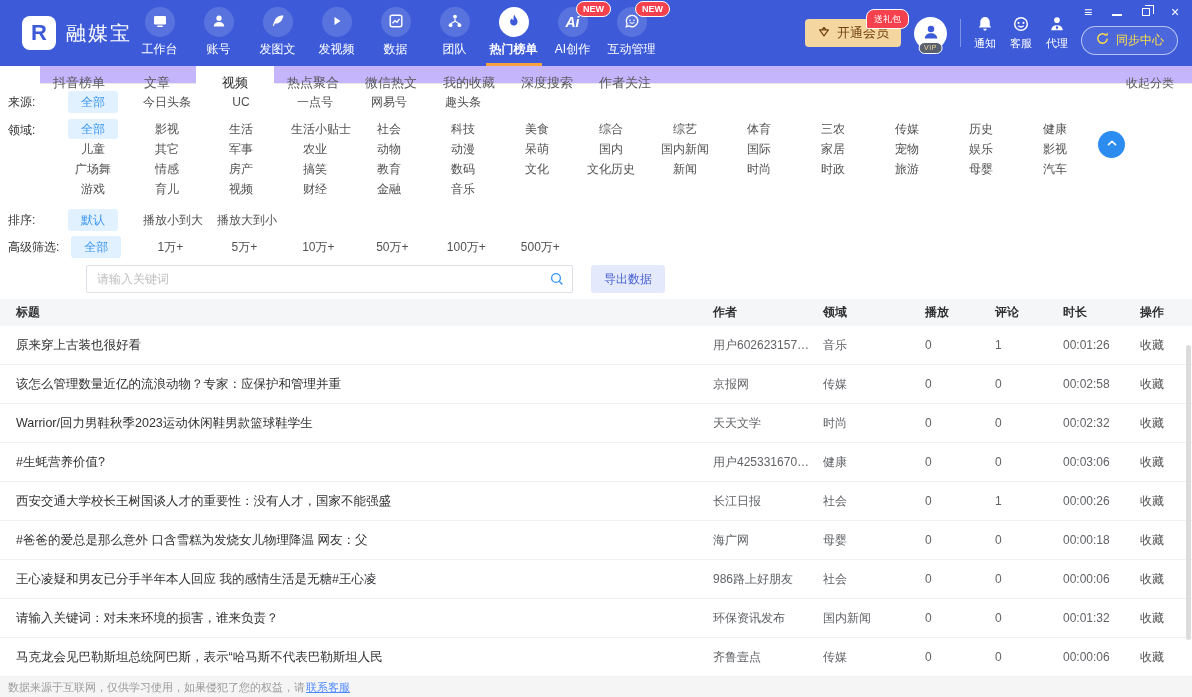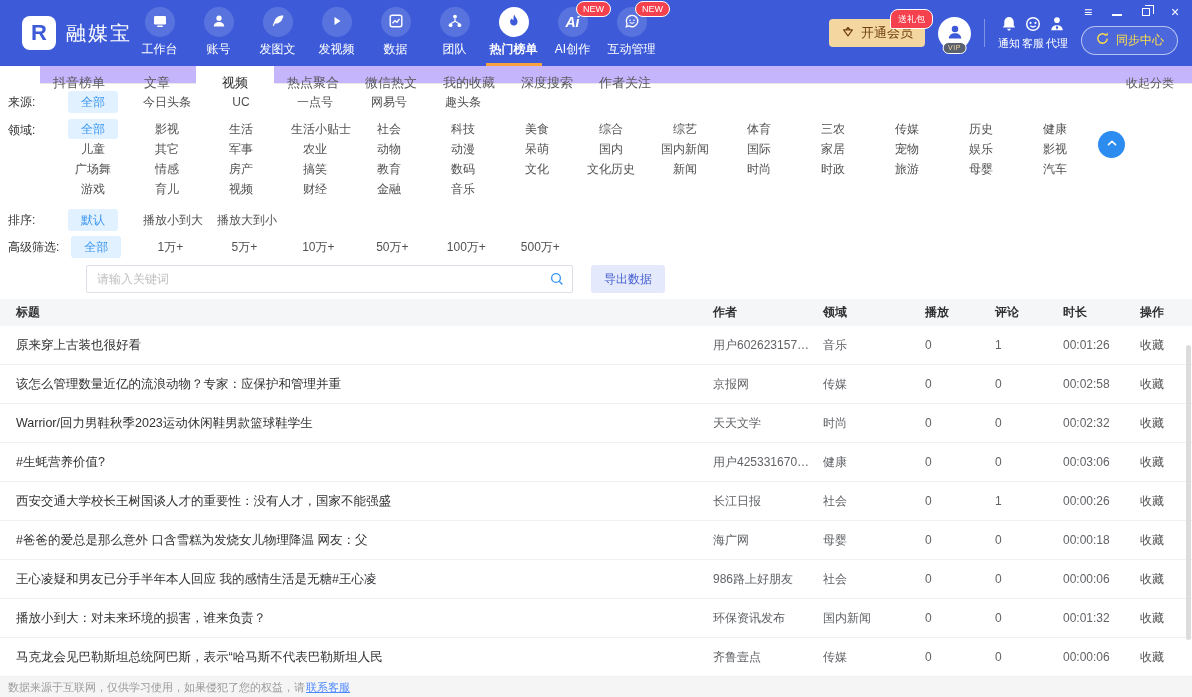--- a/index.html
+++ b/index.html
@@ -20,30 +20,30 @@
   .logo-mark { width: 34px; height: 34px; background: #fff; border-radius: 8px; color: #3D5BD9; font-weight: bold; font-size: 22px; display: flex; align-items: center; justify-content: center; flex: none; }
   .logo-text { color: #fff; font-size: 20px; letter-spacing: 2px; white-space: nowrap; }
 
   .main-nav { display: flex; height: 66px; margin-left: 2px; }
   .nav-item { position: relative; min-width: 59px; padding: 7px 5px 0; display: flex; flex-direction: column; align-items: center; cursor: pointer; }
   .nav-circle { width: 30px; height: 30px; border-radius: 50%; background: rgba(255,255,255,.15); color: #fff; display: flex; align-items: center; justify-content: center; margin-bottom: 4px; }
   .nav-item.active .nav-circle { background: #fff; color: #3D5BD9; }
   .nav-label { color: #fff; font-size: 12px; white-space: nowrap; }
   .nav-item.active .nav-label { font-weight: bold; }
   .nav-item.active::after { content: ""; position: absolute; bottom: 0; left: 50%; transform: translateX(-50%); width: 56px; height: 3px; background: #F9A13C; }
-  .nav-badge { position: absolute; top: 1px; right: -9px; background: #F5414E; color: #fff; font-size: 9px; line-height: 1; padding: 2.5px 6px; border-radius: 8px; border: 1px solid #fff; z-index: 2; font-weight: normal; }
+  .nav-badge { position: absolute; top: 1px; right: -9px; background: #F5414E; color: #fff; font-size: 9px; line-height: 1; padding: 2.5px 6px; border-radius: 8px; border: 1px solid #fff; z-index: 2; font-weight: bold; }
   .ai-txt { font-weight: bold; font-size: 14px; line-height: 1; font-style: italic; }
 
   .header-right { margin-left: auto; display: flex; align-items: center; gap: 13px; padding-right: 14px; }
   .vip-btn { position: relative; background: #F4D6A0; color: #70410F; border-radius: 4px; padding: 5px 12px; font-size: 13px; display: flex; align-items: center; gap: 6px; cursor: pointer; white-space: nowrap; }
   .gift-badge { position: absolute; top: -10px; right: -8px; background: #F5414E; color: #fff; font-size: 9px; padding: 2.5px 7px; border-radius: 8px 8px 8px 2px; border: 1px solid #fff; white-space: nowrap; }
   .avatar { position: relative; width: 33px; height: 33px; background: #fff; border-radius: 50%; display: flex; align-items: center; justify-content: center; cursor: pointer; flex: none; }
   .vip-tag { position: absolute; bottom: -4px; left: 50%; transform: translateX(-50%); background: #5A6270; color: #F4D6A0; font-size: 7px; line-height: 1; padding: 1.5px 5px; border-radius: 7px; border: 1px solid #fff; letter-spacing: .5px; }
   .hdr-divider { width: 1px; height: 28px; background: rgba(255,255,255,.35); }
-  .hdr-icons { display: flex; gap: 2px; }
+  .hdr-icons { display: flex; gap: 14px; }
   .hdr-icon-item { display: flex; flex-direction: column; align-items: center; gap: 3px; color: #fff; cursor: pointer; }
   .hdr-ic { height: 18px; display: flex; align-items: center; }
   .hdr-ic-label { font-size: 11px; white-space: nowrap; }
   .sync-btn { margin-top: 14px; border: 1px solid rgba(255,255,255,.6); background: rgba(255,255,255,.08); border-radius: 15px; height: 29px; padding: 0 13px; color: #fde047; font-size: 12px; display: flex; align-items: center; gap: 6px; cursor: pointer; white-space: nowrap; }
 
   
   .tabbar { display: flex; background: #c4b5fd; height: 18px; border-bottom: 1px solid #E8E8E8; margin-left: 40px; }
   .tab { width: 78px; height: 34px; line-height: 34px; text-align: center; font-size: 13px; color: #595959; cursor: pointer; white-space: nowrap; }
   .tab.selected { background: #fff; color: #262626; }
   .collapse { margin-left: auto; line-height: 34px; padding-right: 18px; color: #595959; font-size: 12px; cursor: pointer; }
@@ -481,21 +481,21 @@
           <span class="td td-title">王心凌疑和男友已分手半年本人回应 我的感情生活是无糖#王心凌</span>
           <span class="td">986路上好朋友</span>
           <span class="td">社会</span>
           <span class="td">0</span>
           <span class="td">0</span>
           <span class="td">00:00:06</span>
           <span class="td td-action">收藏</span>
         </div>
 
         <div class="tr">
-          <span class="td td-title">播放小到大：对未来环境的损害，谁来负责？</span>
+          <span class="td td-title">请输入关键词：对未来环境的损害，谁来负责？</span>
           <span class="td">环保资讯发布</span>
           <span class="td">国内新闻</span>
           <span class="td">0</span>
           <span class="td">0</span>
           <span class="td">00:01:32</span>
           <span class="td td-action">收藏</span>
         </div>
 
         <div class="tr">
           <span class="td td-title">马克龙会见巴勒斯坦总统阿巴斯，表示“哈马斯不代表巴勒斯坦人民</span>

